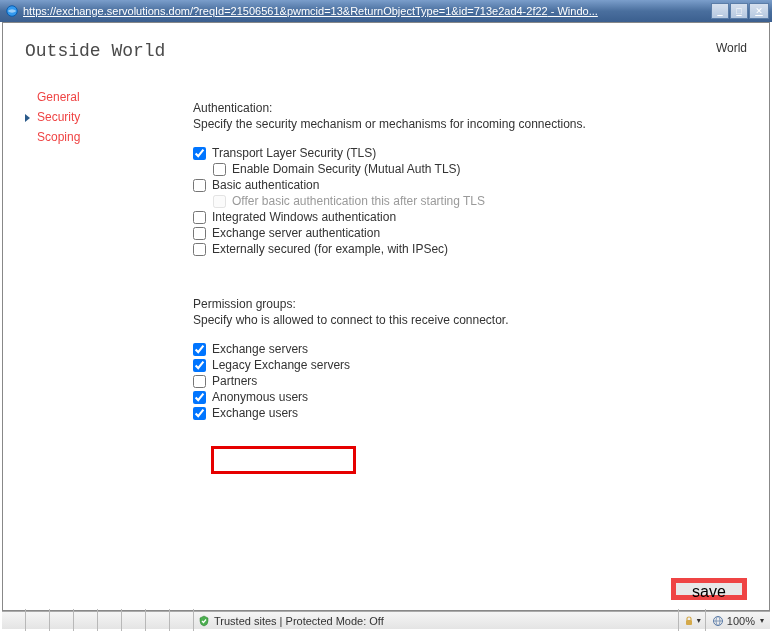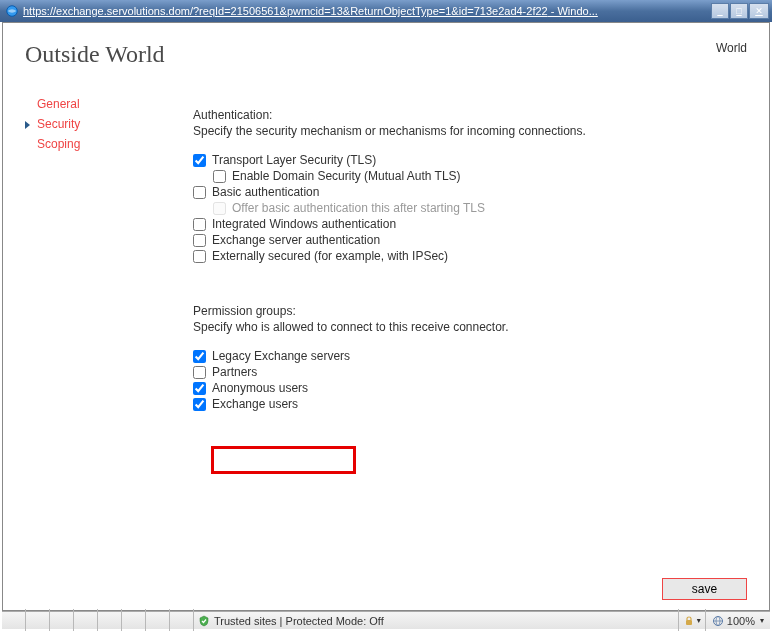--- a/index.html
+++ b/index.html
@@ -47,22 +47,22 @@
       background: #fff;
       border: 1px solid #888;
       overflow: hidden;
     }
     .page-header {
       display: flex;
       justify-content: space-between;
       padding: 18px 22px 10px 22px;
     }
     .page-title {
-      font-family: Liberation Serif, serif;
-      font-size: 24px;
+      font-family: Liberation Mono, monospace;
+      font-size: 18px;
       font-weight: normal;
       color: #4a4a4a;
     }
     .help-link {
       color: #333;
       font-size: 12px;
       cursor: pointer;
     }
     .body {
       display: flex;
@@ -118,25 +118,25 @@
       pointer-events: none;
     }
     .button-bar {
       position: absolute;
       right: 22px;
       bottom: 10px;
       display: flex;
       gap: 12px;
     }
     .btn {
-      width: 85px;
+      width: 76px;
       height: 22px;
       background: #e8e8e8;
-      border: 1px solid #ef4444;
-      font-size: 12px;
+      border: 5px solid #ef4444;
+      font-size: 16px;
       cursor: pointer;
     }
     
     .statusbar {
       position: absolute;
       left: 2px; right: 2px; bottom: 2px;
       height: 18px;
       background: linear-gradient(to bottom, #f5f5f5, #e4e4e4);
       border-top: 1px solid #aaa;
       display: flex;
@@ -221,20 +221,24 @@
         <input type="checkbox" style="">
         <label>Externally secured (for example, with IPSec)</label>
       </div>
 
       <div class="section2">
         <div class="section-title">Permission groups:</div>
         <div class="section-desc">Specify who is allowed to connect to this receive connector.</div>
 
         <div class="checkbox-row indent1">
           <input type="checkbox" checked="" style="">
+          <label>Exchange servers</label>
+        </div>
+        <div class="checkbox-row indent1">
+          <input type="checkbox" checked="" style="">
           <label>Legacy Exchange servers</label>
         </div>
         <div class="checkbox-row indent1">
           <input type="checkbox" style="">
           <label>Partners</label>
         </div>
         <div class="checkbox-row indent1">
           <input type="checkbox" checked="" style="">
           <label>Anonymous users</label>
         </div>

